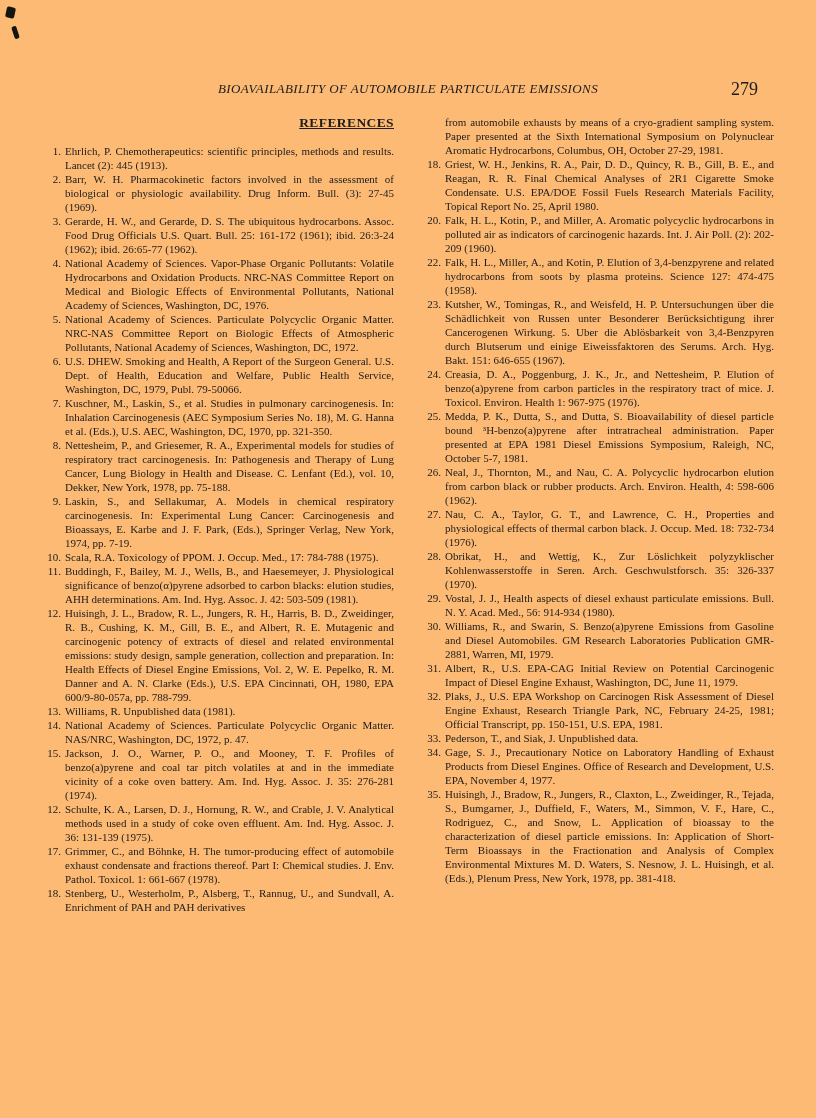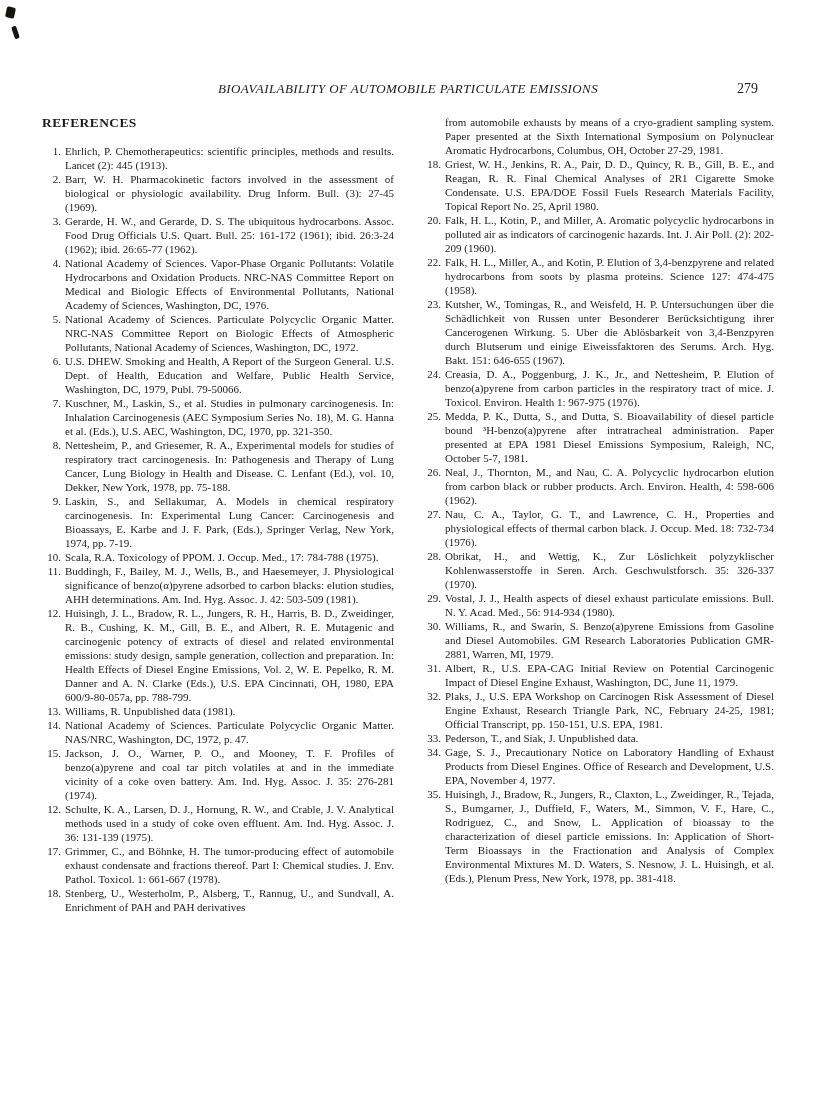--- a/index.html
+++ b/index.html
@@ -1,21 +1,21 @@
 <!DOCTYPE html>
 <html lang="en"><head>
 <meta charset="utf-8">
 <style>
   html, body { margin: 0; padding: 0; background: #e8e8e6; }
   .page {
     position: relative;
     width: 816px;
     height: 1118px;
     margin: 0 auto;
-    background: #ffffff;
+    background: #fdba74;
     color: #1c1c1c;
     font-family: "Liberation Serif", "DejaVu Serif", serif;
     overflow: hidden;
   }
   .artifact { position: absolute; background: #15150f; border-radius: 2px; }
   .artifact.a1 { left: 6px; top: 7px; width: 9px; height: 11px; transform: rotate(12deg); }
   .artifact.a2 { left: 13px; top: 26px; width: 5px; height: 13px; transform: rotate(-18deg); }
 
   .header {
     position: absolute;
@@ -25,40 +25,41 @@
   .running-title {
     text-align: center;
     font-style: italic;
     font-size: 13px;
     letter-spacing: 0.4px;
     line-height: 18px;
   }
   .page-number {
     position: absolute;
     right: 16px; top: 0;
-    font-size: 14px;
+    font-size: 18px;
     line-height: 18px;
   }
 
   .columns {
     position: absolute;
     top: 115px; left: 42px; right: 42px; bottom: 24px;
     display: flex;
     gap: 28px;
     overflow: hidden;
   }
   .column { width: 352px; flex: 0 0 352px; }
 
   .section-heading {
     margin: 0 0 13px 0;
-    text-align: left;
+    text-align: right;
     font-size: 13.5px;
     font-weight: bold;
     letter-spacing: 0.4px;
     line-height: 16px;
+    text-decoration: underline;
   }
 
   .ref, .ref-cont {
     position: relative;
     font-size: 11px;
     line-height: 14px;
     text-align: justify;
     padding-left: 23px;
   }
   .ref .num {

